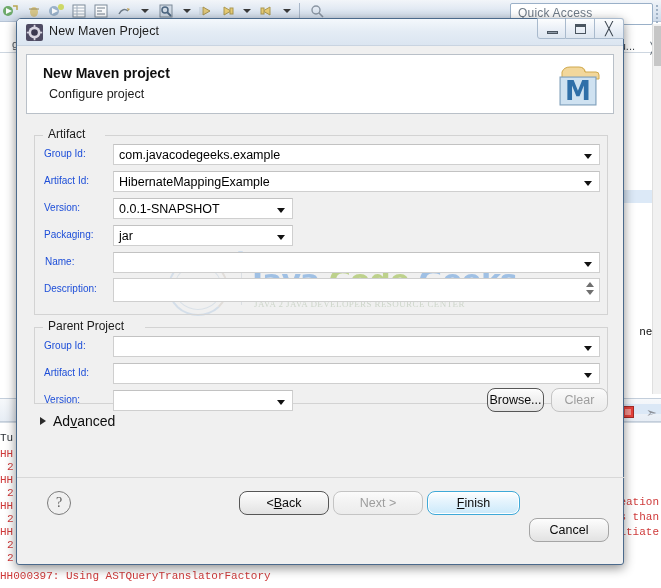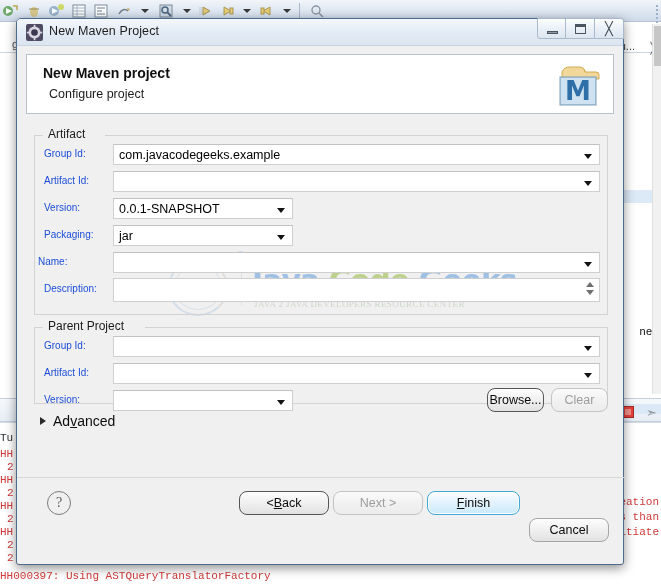--- a/index.html
+++ b/index.html
@@ -483,20 +483,21 @@
         <path d="M4 8 L11 4 L11 12 Z" fill="#eac85f" stroke="#a08a36"></path>
         <rect x="2" y="5" width="3" height="6" fill="#eac85f" stroke="#a08a36"></rect>
       </svg>
       <div class="tb-arrow" style="left:283px;"></div>
       <div class="tb-sep" style="left:299px;"></div>
       <svg class="tb-icon" style="left:309px;" viewBox="0 0 16 16">
         <circle cx="7" cy="7" r="4" fill="none" stroke="#7b8795" stroke-width="1.4"></circle>
         <path d="M10 10 L14 14" stroke="#7b8795" stroke-width="1.6"></path>
       </svg>
 
+      <div class="quick-access">Quick Access</div>
       <div class="qa-grip">
           <i></i>
           <i></i>
           <i></i>
           <i></i>
           <i></i>
         </div>
     </div>
   </div>
 
@@ -568,36 +569,37 @@
       </div>
 
       <div class="field-label" style="left:18px; top:25px;">Group Id:</div>
       <div class="combo" style="left:87px; top:21px; width:487px;">
         <div class="val">com.javacodegeeks.example</div>
         <div class="caret"></div>
       </div>
 
       <div class="field-label" style="left:18px; top:52px;">Artifact Id:</div>
       <div class="combo" style="left:87px; top:48px; width:487px;">
+        <div class="val">HibernateMappingExample</div>
         <div class="caret"></div>
       </div>
 
       <div class="field-label" style="left:18px; top:79px;">Version:</div>
       <div class="combo" style="left:87px; top:75px; width:180px;">
         <div class="val">0.0.1-SNAPSHOT</div>
         <div class="caret"></div>
       </div>
 
       <div class="field-label" style="left:18px; top:106px;">Packaging:</div>
       <div class="combo" style="left:87px; top:102px; width:180px;">
         <div class="val">jar</div>
         <div class="caret"></div>
       </div>
 
-      <div class="field-label" style="left:12px; top:133px;">Name:</div>
+      <div class="field-label" style="left:19px; top:133px;">Name:</div>
       <div class="combo" style="left:87px; top:129px; width:487px;">
         <div class="val"></div>
         <div class="caret"></div>
       </div>
 
       <div class="field-label" style="left:18px; top:160px;">Description:</div>
       <div class="textfield" style="left:87px; top:155px; width:487px; height:24px;">
         <div class="val" style="position:absolute;left:5px;top:4px;font-size:12.5px;"></div>
         <div class="spinner">
           <div class="sp-up"></div>

